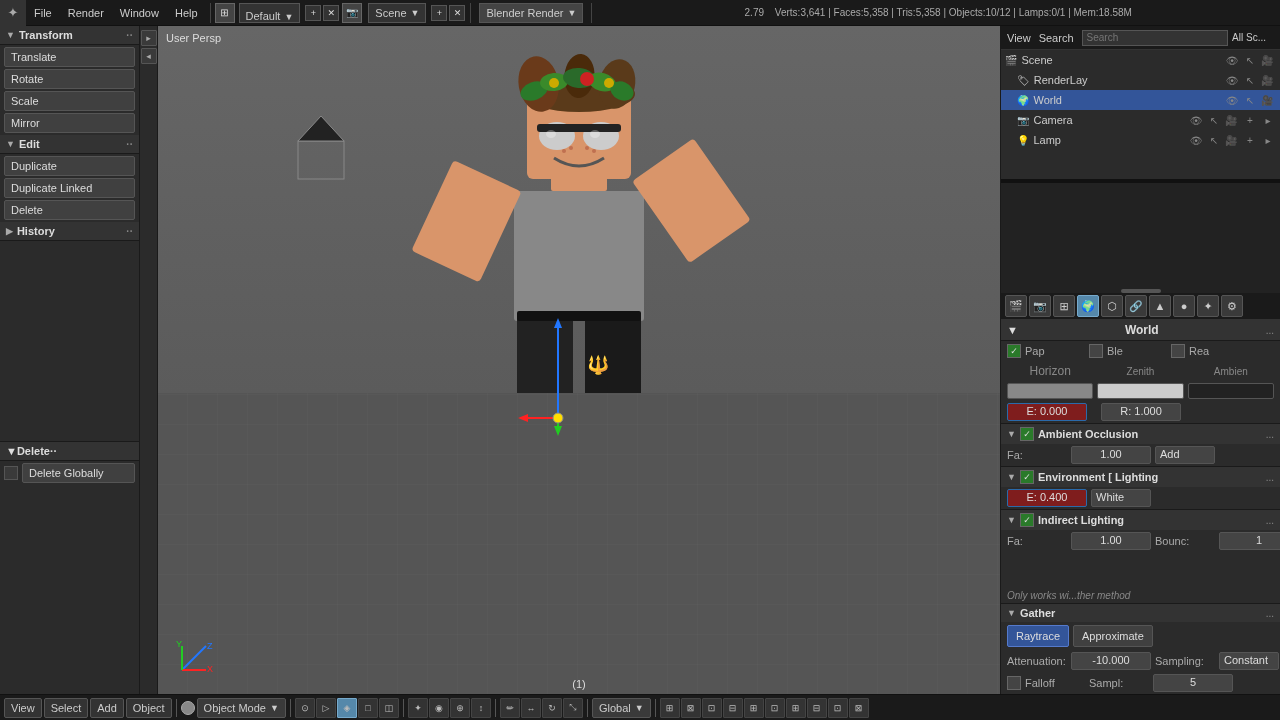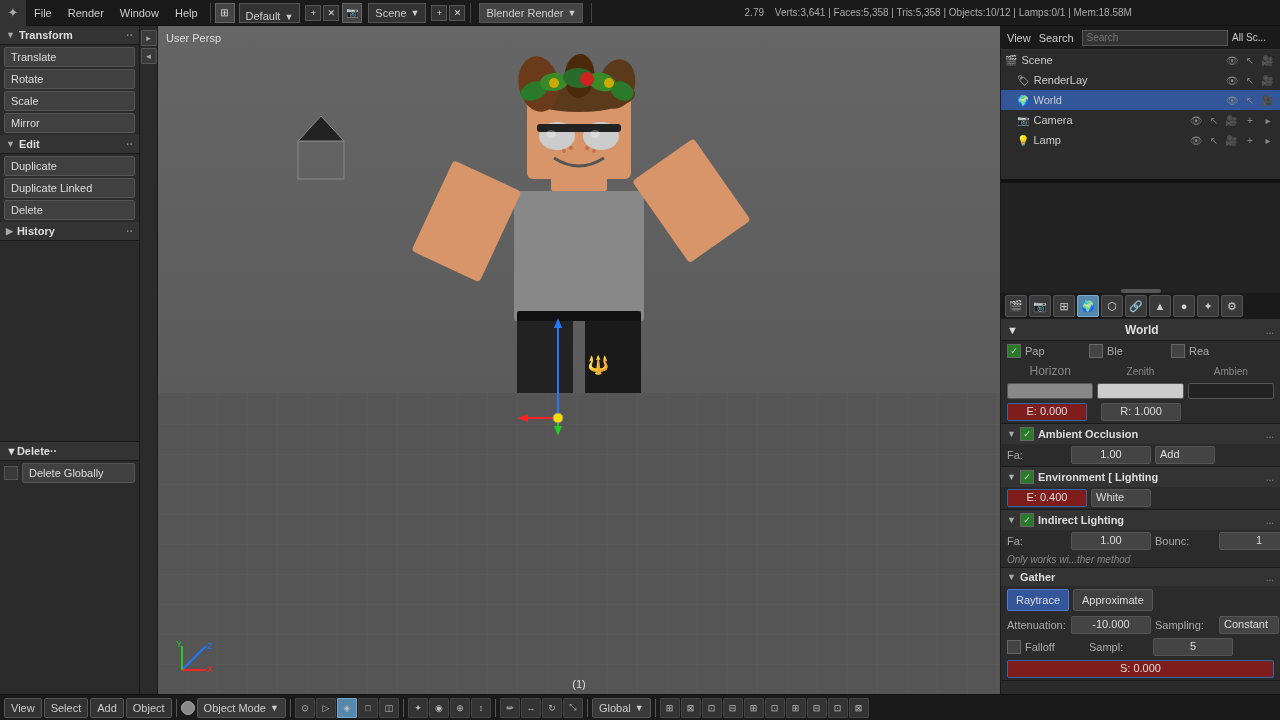--- a/index.html
+++ b/index.html
@@ -416,20 +416,21 @@
       border-radius: 2px;
       display: flex; align-items: center; justify-content: center;
     }
     .gather-btn.active { background: #335599; border-color: #557acc; }
     .gather-btn.inactive { background: #404040; }
 
     .prop-note {
       font-size: 10px; color: #888;
       padding: 2px 6px;
       font-style: italic;
+      margin-top: 36px;
     }
 
     
     #viewport-left-strip {
       position: absolute;
       top: 26px; left: 140px;
       width: 18px;
       bottom: 26px;
       background: #2b2b2b;
       border-right: 1px solid #1a1a1a;

